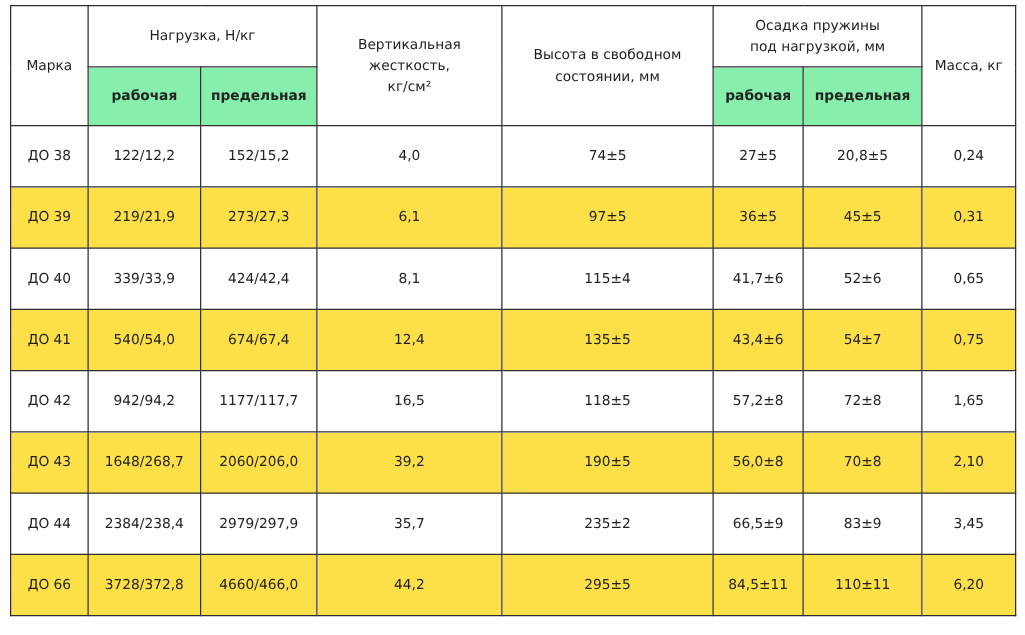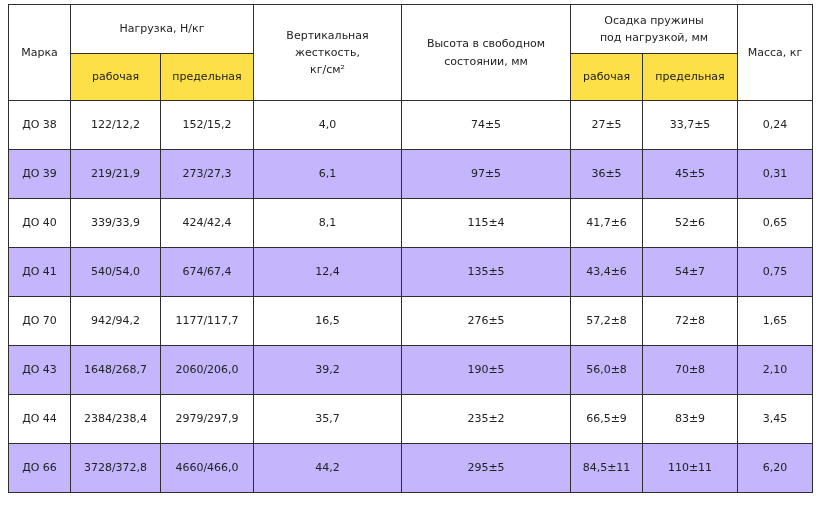--- a/index.html
+++ b/index.html
@@ -25,23 +25,23 @@
     color: #222222;
     text-align: center;
     vertical-align: middle;
     white-space: pre-line;
     line-height: 1.55;
     padding: 2px 4px;
     overflow: hidden;
   }
   thead tr.top-row th { height: 49px; }
   thead tr.sub-row th { height: 47px; }
-  thead th.sub { background: #fde047; }
+  thead th.sub { background: #86efac; font-weight: bold; }
   tbody td { height: 49px; }
-  tbody tr.stripe td { background: #c4b5fd; }
+  tbody tr.stripe td { background: #fde047; }
 </style>
 </head>
 <body>
 
 <table class="spec">
   <colgroup>
     <col style="width:62px">
     <col style="width:90px">
     <col style="width:93px">
     <col style="width:148px">
@@ -71,21 +71,21 @@
     </tr>
   </thead>
   <tbody id="rows">
       <tr>
         <td>ДО 38</td>
         <td>122/12,2</td>
         <td>152/15,2</td>
         <td>4,0</td>
         <td>74±5</td>
         <td>27±5</td>
-        <td>33,7±5</td>
+        <td>20,8±5</td>
         <td>0,24</td>
       </tr>
       <tr class="stripe">
         <td>ДО 39</td>
         <td>219/21,9</td>
         <td>273/27,3</td>
         <td>6,1</td>
         <td>97±5</td>
         <td>36±5</td>
         <td>45±5</td>
@@ -105,25 +105,25 @@
         <td>ДО 41</td>
         <td>540/54,0</td>
         <td>674/67,4</td>
         <td>12,4</td>
         <td>135±5</td>
         <td>43,4±6</td>
         <td>54±7</td>
         <td>0,75</td>
       </tr>
       <tr>
-        <td>ДО 70</td>
+        <td>ДО 42</td>
         <td>942/94,2</td>
         <td>1177/117,7</td>
         <td>16,5</td>
-        <td>276±5</td>
+        <td>118±5</td>
         <td>57,2±8</td>
         <td>72±8</td>
         <td>1,65</td>
       </tr>
       <tr class="stripe">
         <td>ДО 43</td>
         <td>1648/268,7</td>
         <td>2060/206,0</td>
         <td>39,2</td>
         <td>190±5</td>

